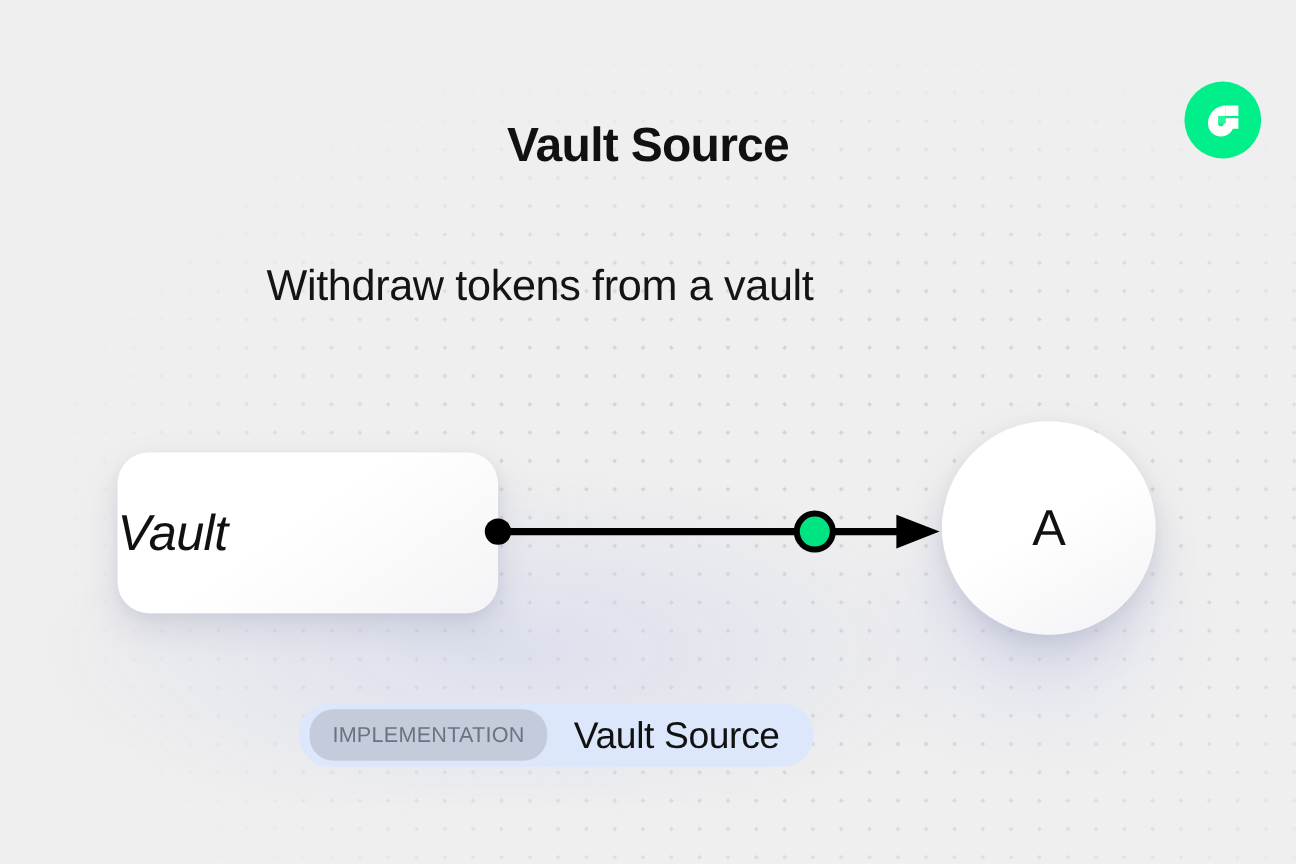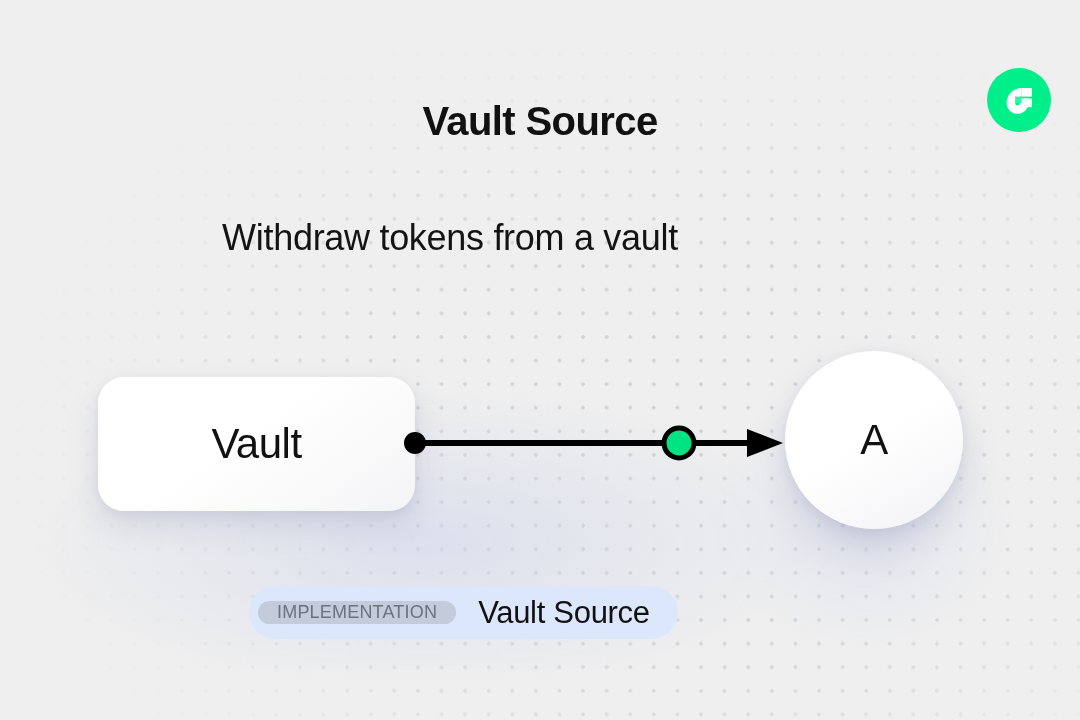--- a/index.html
+++ b/index.html
@@ -121,21 +121,21 @@
     left: 98px;
     top: 340px;
     width: 317px;
     height: 134px;
     border-radius: 26px;
     background: linear-gradient(145deg, #ffffff 0%, #ffffff 45%, #f4f4f6 100%);
     box-shadow: 0 14px 30px rgba(120,125,160,0.20),
                 0 3px 10px rgba(120,125,160,0.10);
     display: flex;
     align-items: center;
-    justify-content: center;
+    font-style: italic;
   }
   .node-vault-label {
     font-size: 42px;
     font-weight: 400;
     color: #111111;
     letter-spacing: -0.5px;
   }
 
   .node-circle {
     position: absolute;
@@ -174,21 +174,21 @@
     top: 549px;
     height: 53px;
     border-radius: 27px;
     background: #dce7fb;
     display: flex;
     align-items: center;
     padding-right: 28px;
   }
   .impl-chip {
     margin-left: 9px;
-    height: 23px;
+    height: 43px;
     border-radius: 20px;
     background: #c4ccdb;
     display: flex;
     align-items: center;
     padding: 0 19px;
   }
   .impl-chip-text {
     font-size: 18px;
     font-weight: 400;
     letter-spacing: 0.2px;

